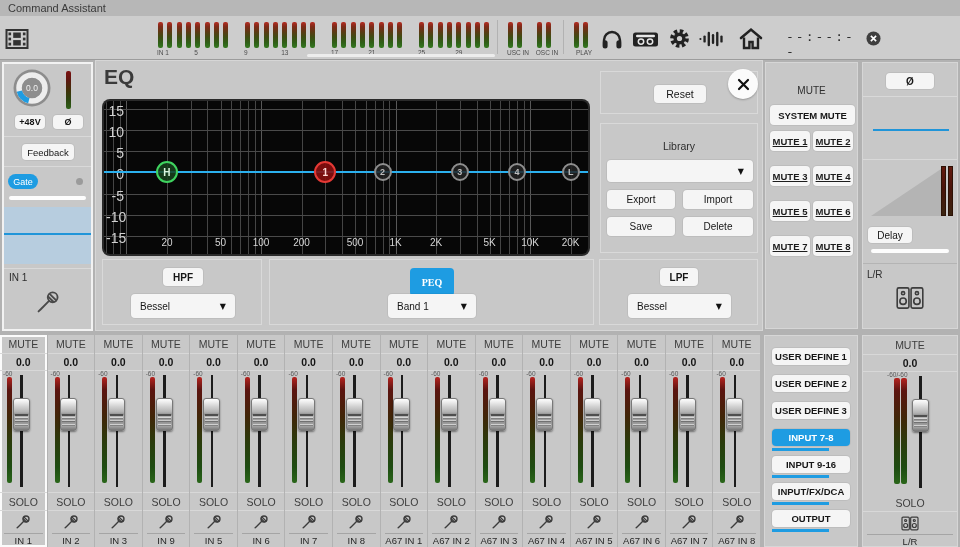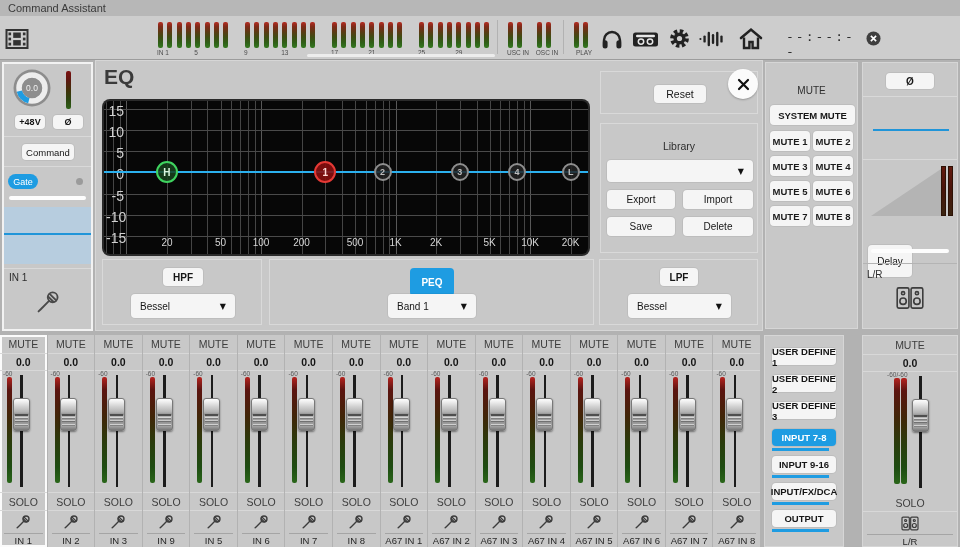--- a/index.html
+++ b/index.html
@@ -56,21 +56,21 @@
   .eq-xlab { position:absolute; top:136px; transform:translateX(-50%); font-size:10px; color:#d6d6d6; }
   .eq-curve { position:absolute; left:0; right:0; height:2px; }
   .eq-band { position:absolute; width:18px; height:18px; margin:-9px 0 0 -9px; border-radius:50%; border:2.5px solid #909090; display:flex; align-items:center; justify-content:center; font-size:9px; font-weight:bold; }
   .eq-band.prominent { width:22px; height:22px; margin:-11px 0 0 -11px; font-size:10px; }
   .eq-box { position:absolute; border:1px solid #d9d9d9; }
   .close-circle { position:absolute; left:632px; top:8px; width:30px; height:30px; border-radius:50%; background:#fbfbfb; display:flex; align-items:center; justify-content:center; box-shadow:0 1px 2px rgba(0,0,0,0.25); }
 
   
   #mute-panel { left:765px; top:62px; width:93px; height:267px; }
   .panel-title { position:absolute; left:0; right:0; text-align:center; font-size:10px; color:#2e2e2e; }
-  #mute-grid { position:absolute; left:4px; right:4px; top:68px; display:grid; grid-template-columns:1fr 1fr; gap:5px 3px; }
+  #mute-grid { position:absolute; left:4px; right:4px; top:68px; display:grid; grid-template-columns:1fr 1fr; gap:15px 3px;text-decoration:underline; }
   .mute-btn { height:20px; background:#f5f5f5; border-radius:4px; display:flex; align-items:center; justify-content:center; font-size:9.5px; font-weight:bold; box-shadow:0 0 0 1px rgba(0,0,0,0.05); }
   #custom-buttons { position:absolute; left:4px; right:4px; top:203px; display:flex; flex-direction:column; gap:6px; }
   .custom-btn { height:20px; background:#f5f5f5; border-radius:4px; display:flex; align-items:center; justify-content:center; font-size:9.5px; font-weight:bold; box-shadow:0 0 0 1px rgba(0,0,0,0.05); }
 
   
   #master-detail { left:862px; top:62px; width:96px; height:267px; }
   .md-thumb-line { position:absolute; left:10px; width:76px; top:66px; height:2px; background:#2095d9; }
   .md-curve { position:absolute; left:8px; top:104px; width:70px; height:49px; background:#b4b4b4; clip-path:polygon(0% 100%, 100% 4%, 100% 100%); }
   .md-meter { position:absolute; top:103px; width:5px; height:50px; background:linear-gradient(to bottom,#641a0e 0%,#4a140a 45%,#3a2410 100%); border:1px solid #2c1206; }
   .md-slider { position:absolute; left:8px; top:186px; width:78px; height:4px; border-radius:2px; background:#fdfdfd; }
@@ -93,21 +93,21 @@
      box-shadow:0 1px 2px rgba(0,0,0,0.45); }
   .s-knob::before { content:""; position:absolute; left:1px; right:1px; top:50%; height:2px; margin-top:-1px; background:#4e4e4e; }
   .s-knob::after { content:""; position:absolute; left:1px; right:1px; top:58%; bottom:3px;
      background:repeating-linear-gradient(to bottom,rgba(255,255,255,0.5) 0 1px,rgba(0,0,0,0.22) 1px 2px,transparent 2px 3.5px); }
   .s-solo { position:absolute; left:0; right:0; top:158px; height:18px; line-height:18px; text-align:center; font-size:10.5px; color:#3d3d3d; border-bottom:1px solid #d8d8d8; }
   .s-icon { position:absolute; left:0; right:0; top:177px; height:20px; display:flex; align-items:center; justify-content:center; }
   .s-nameline { position:absolute; left:4px; right:4px; top:198px; height:1px; background:#a5a5a5; }
   .s-name { position:absolute; left:0; right:0; top:199px; height:13px; line-height:13px; text-align:center; font-size:9.5px; color:#262626; white-space:nowrap; }
 
   
-  #layer-panel { left:764px; top:335px; width:80px; height:212px; }
+  #layer-panel { left:764px; top:335px; width:94px; height:212px; }
   #layer-buttons { position:absolute; left:7px; top:12px; right:7px; }
   .layer-item { position:relative; height:17px; margin-bottom:10px; }
   .layer-btn { position:absolute; left:0; right:0; top:0; height:17px; background:#f5f5f5; border-radius:4px; display:flex; align-items:center; justify-content:center; font-size:9.5px; font-weight:bold; color:#161616; box-shadow:0 0 0 1px rgba(0,0,0,0.05); }
   .layer-btn.active { background:#1e9ce2; color:#fff; }
   .layer-underline { position:absolute; left:0; top:19px; width:57px; height:3px; background:#1e9ce2; }
 
   
   #master-strip { left:862px; top:335px; width:96px; height:212px; }
   .ms-meterlbl { position:absolute; left:24px; top:35px; font-size:6.5px; color:#5a5a5a; }
   .ms-meter { position:absolute; top:42px; width:6px; height:106px; border-radius:2px;
@@ -275,21 +275,21 @@
       <circle cx="20" cy="20" r="13" fill="none" stroke="#ededed" stroke-width="5.5"></circle>
       <circle cx="20" cy="20" r="13" fill="none" stroke="#1e9ce2" stroke-width="5.5" pathLength="100" stroke-dasharray="17 83" stroke-dashoffset="-29"></circle>
       <circle cx="20" cy="20" r="10" fill="#8d8d8d"></circle>
       <text x="20" y="23" font-size="8.5" fill="#f2f2f2" text-anchor="middle" font-family="Liberation Sans, DejaVu Sans, sans-serif">0.0</text>
     </svg>
   </div>
   <div class="ch-meter"></div>
   <div class="btn semibold" style="left:11px;top:51px;width:30px;height:14px;font-size:9px;">+48V</div>
   <div class="btn semibold" style="left:49px;top:51px;width:30px;height:14px;font-size:9px;">Ø</div>
   <div class="hline" style="top:72px;"></div>
-  <div class="btn" style="left:18px;top:80px;width:52px;height:16px;font-size:9.5px;">Command</div>
+  <div class="btn" style="left:18px;top:80px;width:52px;height:16px;font-size:9.5px;">Feedback</div>
   <div class="hline" style="top:102px;"></div>
   <div class="gate-pill">Gate</div>
   <div class="gate-dot"></div>
   <div class="gate-slider"></div>
   <div class="eq-thumb">
       <div class="line"></div>
     </div>
   <div class="hline" style="top:204px;"></div>
   <div class="ch-name">IN 1</div>
   <div class="ch-mic">
@@ -394,21 +394,21 @@
   </div>
 
   <div class="eq-box" style="left:6px;top:198px;width:160px;height:66px;">
     <div class="btn semibold" style="left:60px;top:8px;width:40px;height:18px;">HPF</div>
     <div class="dropdown" style="left:28px;top:34px;width:104px;height:24px;">
       <span>Bessel</span>
       <span class="dd-arrow">▼</span>
     </div>
   </div>
   <div class="eq-box" style="left:173px;top:198px;width:325px;height:66px;">
-    <div class="btn blue semibold" style="left:140px;top:8px;width:44px;height:28px;">PEQ</div>
+    <div class="btn blue semibold" style="left:140px;top:8px;width:44px;height:28px;font-family:Liberation Serif, serif;">PEQ</div>
     <div class="dropdown" style="left:118px;top:34px;width:88px;height:24px;">
       <span>Band 1</span>
       <span class="dd-arrow">▼</span>
     </div>
   </div>
   <div class="eq-box" style="left:503px;top:198px;width:159px;height:66px;">
     <div class="btn semibold" style="left:60px;top:8px;width:38px;height:18px;">LPF</div>
     <div class="dropdown" style="left:28px;top:34px;width:103px;height:24px;">
       <span>Bessel</span>
       <span class="dd-arrow">▼</span>
@@ -432,21 +432,21 @@
 </div>
 
 <div class="panel" id="master-detail">
   <div class="btn semibold" style="left:23px;top:10px;width:48px;height:16px;">Ø</div>
   <div class="hline" style="top:33px;"></div>
   <div class="md-thumb-line"></div>
   <div class="hline" style="top:96px;"></div>
   <div class="md-curve"></div>
   <div class="md-meter" style="left:78px;"></div>
   <div class="md-meter" style="left:85px;"></div>
-  <div class="btn" style="left:5px;top:182px;width:44px;height:32px;">Delay</div>
+  <div class="btn" style="left:5px;top:164px;width:44px;height:16px;">Delay</div>
   <div class="md-slider"></div>
   <div class="hline" style="top:200px;background:#b4b4b4;"></div>
   <div class="md-name">L/R</div>
   <div class="md-speakers">
     <svg width="32" height="26" viewBox="0 0 30 24">
         <g fill="none" stroke="#3d3d3d" stroke-width="1.5">
           <rect x="3" y="2.5" width="11" height="19" rx="1.5"></rect>
           <rect x="16" y="2.5" width="11" height="19" rx="1.5"></rect>
           <circle cx="8.5" cy="7.5" r="1.5"></circle>
           <circle cx="8.5" cy="15" r="3"></circle>

